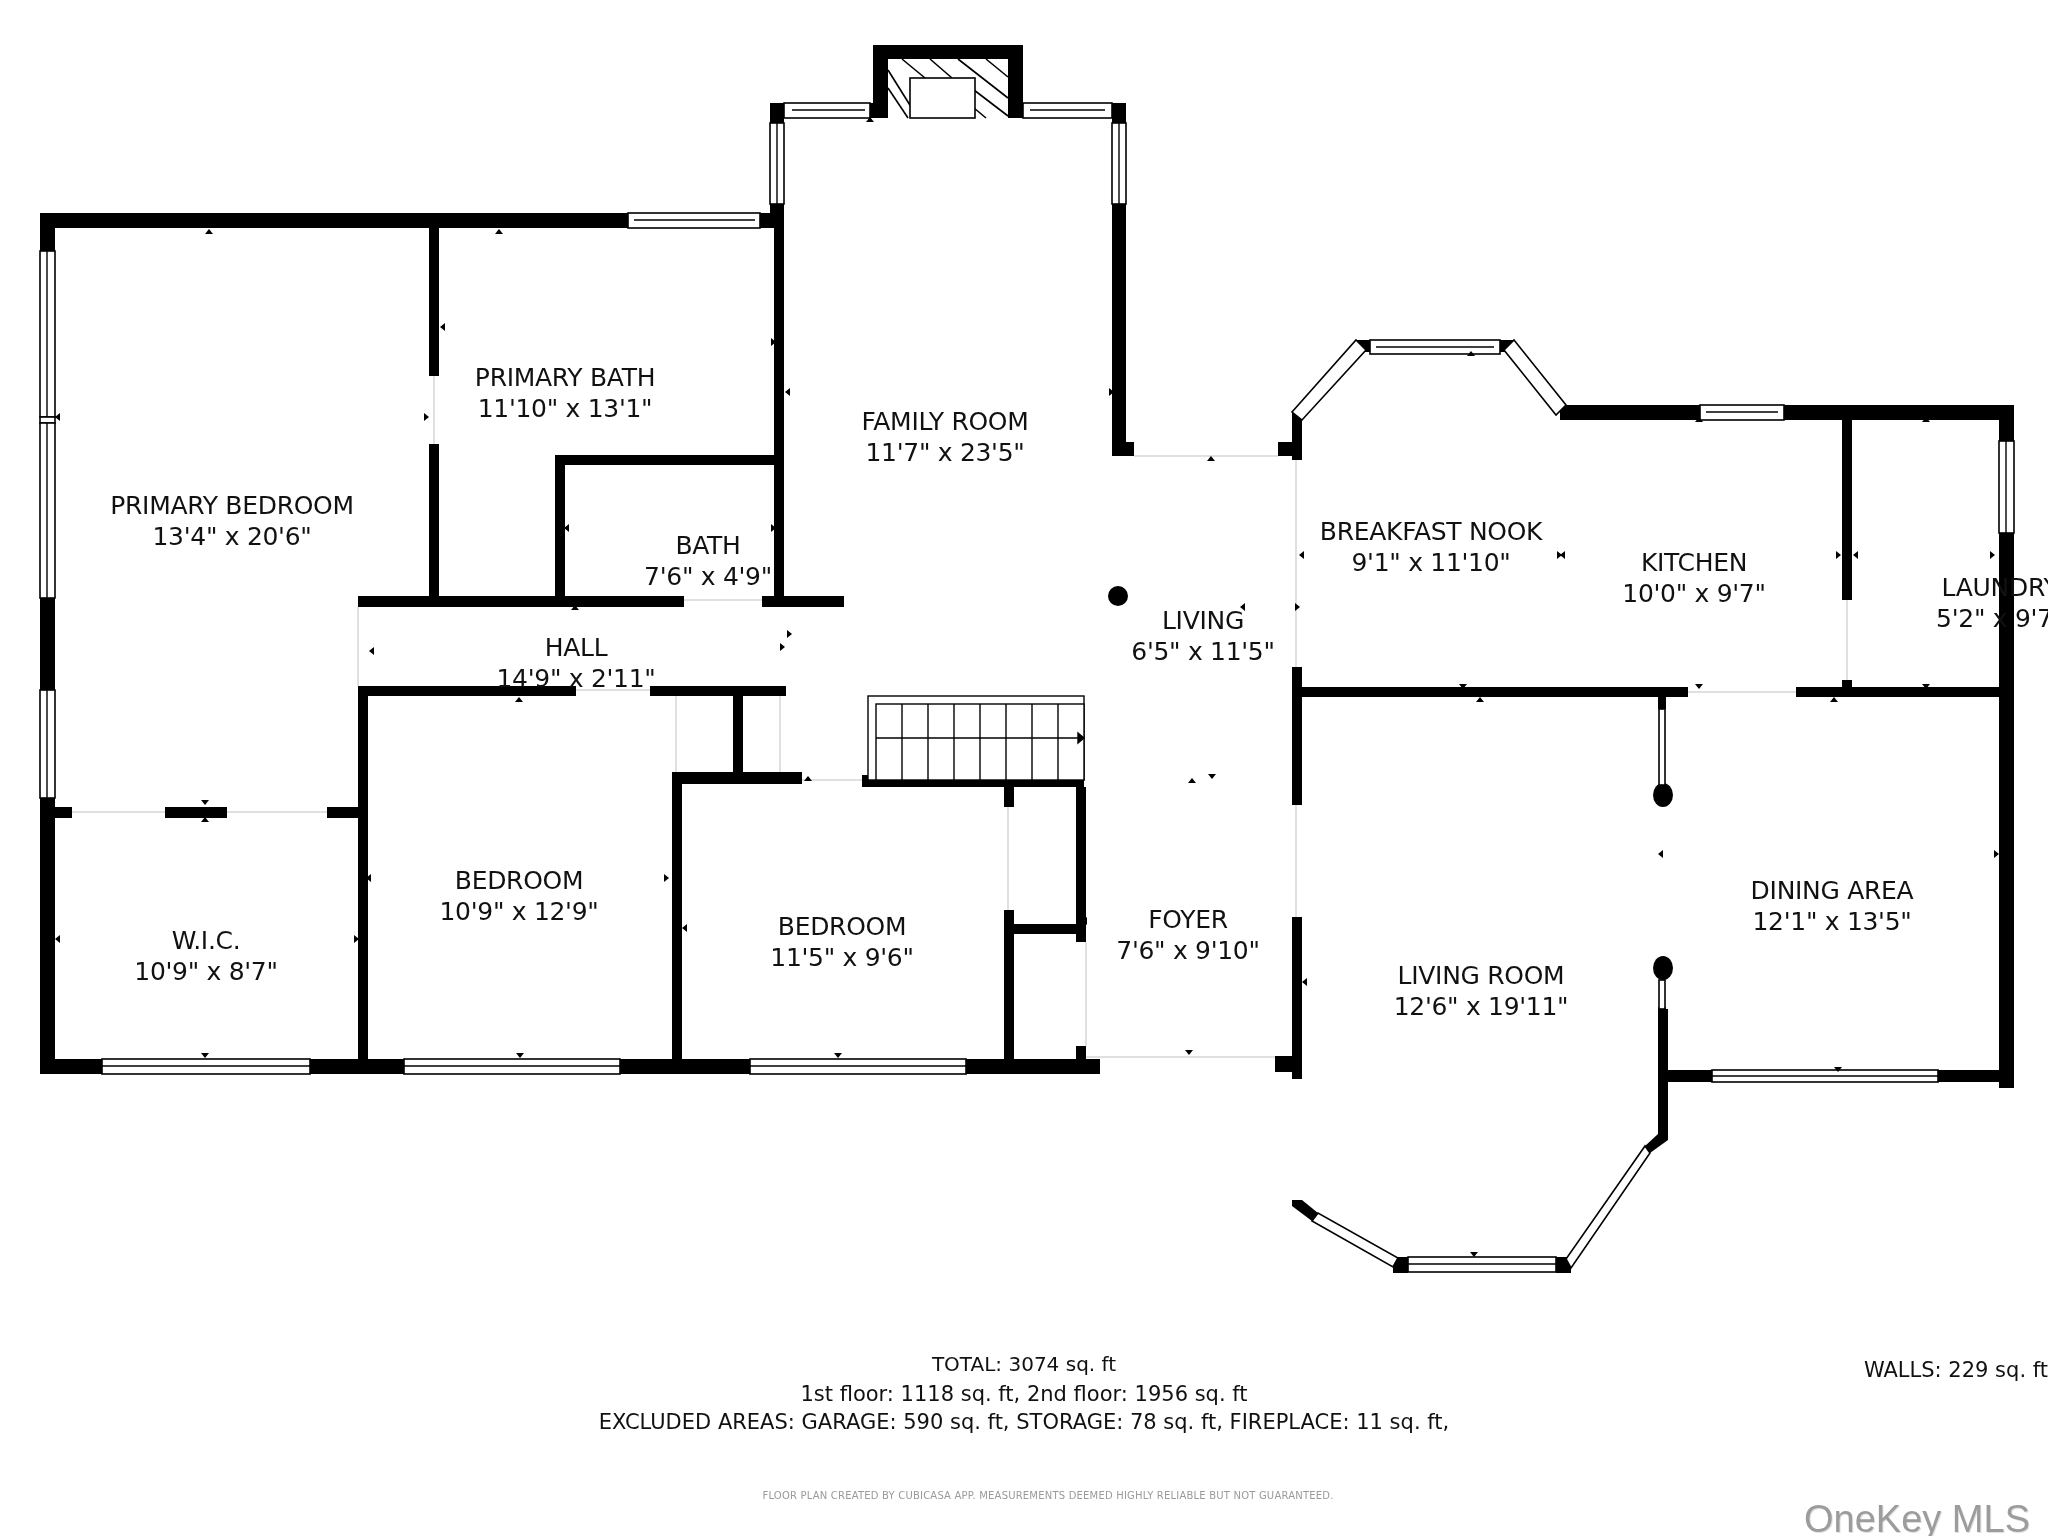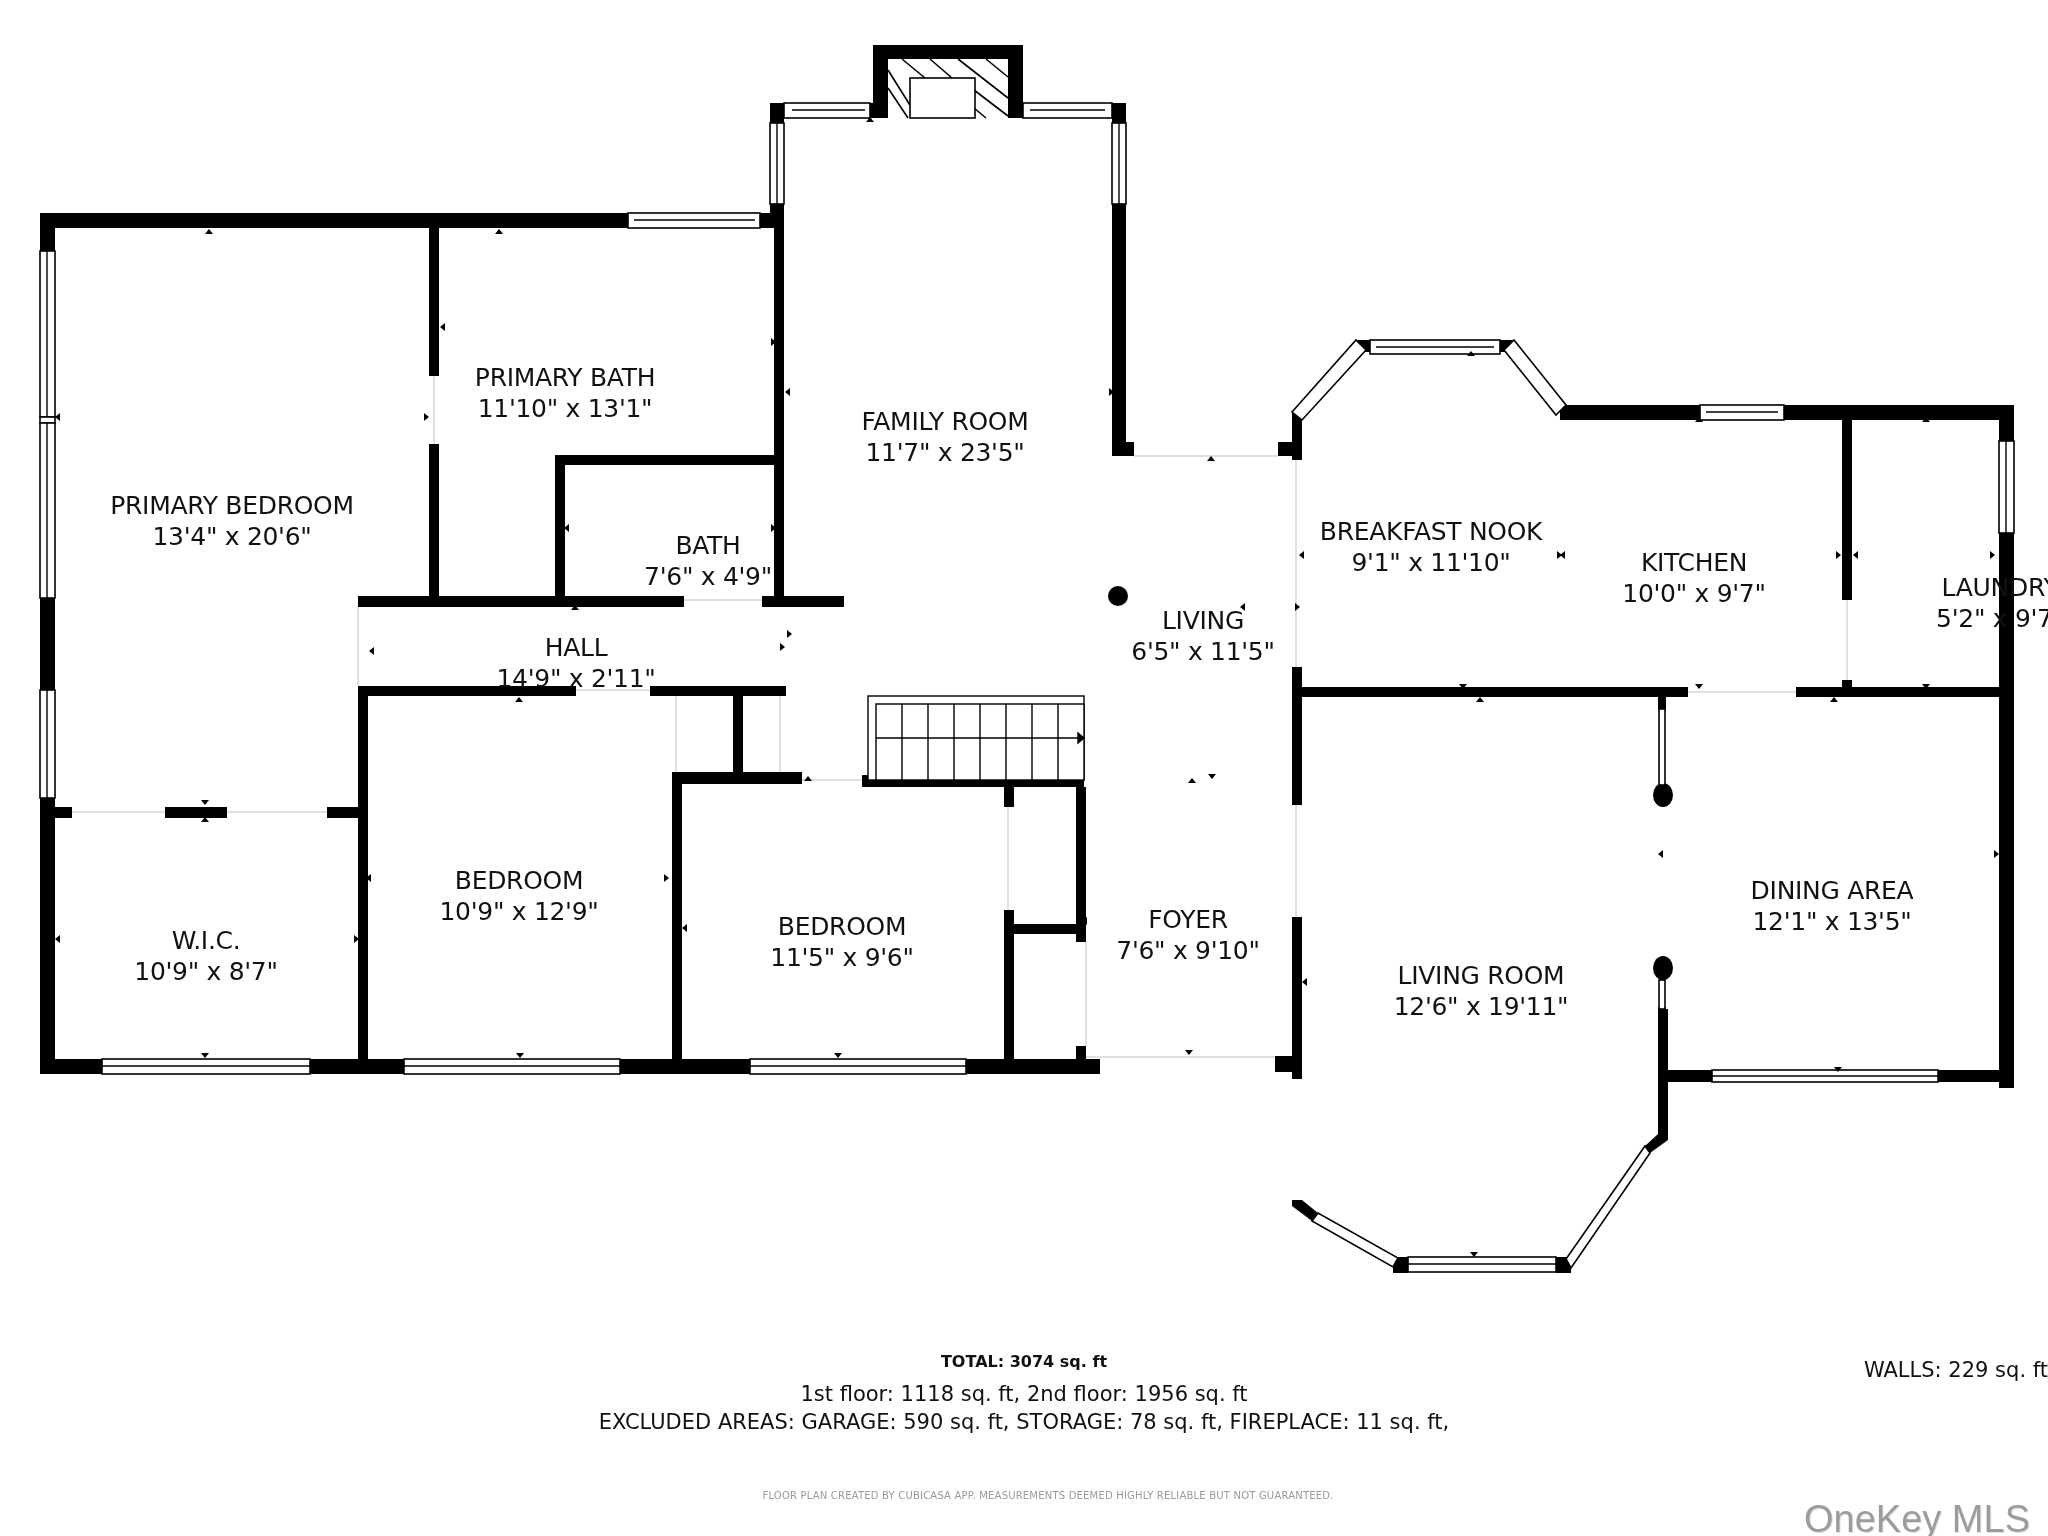--- a/index.html
+++ b/index.html
@@ -5,21 +5,21 @@
   html, body { margin:0; padding:0; background:#ffffff; }
   body { width:2048px; height:1536px; position:relative; overflow:hidden; font-family:"Liberation Sans", "DejaVu Sans", sans-serif; }
   #plan { position:absolute; left:0; top:0; width:2048px; height:1536px; }
   .w { fill:#000; }
   .win { fill:#fff; stroke:#000; stroke-width:1.6; }
   .winline { stroke:#000; stroke-width:1.4; }
   .arrow { fill:#000; }
   .room-label { position:absolute; transform:translate(-50%,0); text-align:center; color:#111; font-family:"DejaVu Sans", sans-serif; font-size:25px; line-height:31px; white-space:nowrap; letter-spacing:-0.3px; }
   .room-label .dim { display:block; }
   .footer { position:absolute; left:0; width:2048px; text-align:center; color:#111; font-family:"DejaVu Sans", sans-serif; }
-  .f-total { top:1352px; font-size:16px; font-weight:bold; }
+  .f-total { top:1352px; font-size:20px; font-weight:normal; }
   .f-line { font-size:21px; }
   .f-floors { top:1382px; }
   .f-excluded { top:1410px; }
   .f-walls { top:1358px;text-align:right; }
   .f-disclaimer { top:1490px; font-size:10px; color:#9a9a9a; letter-spacing:0.2px;margin-left:24px; }
   .watermark { position:absolute; right:18px; top:1498px; font-family:"Liberation Sans", sans-serif; font-size:38px; color:#9c9c9c; text-shadow:1px 1px 0 #e0e0e0; }
 </style>
 </head>
 <body>
 

